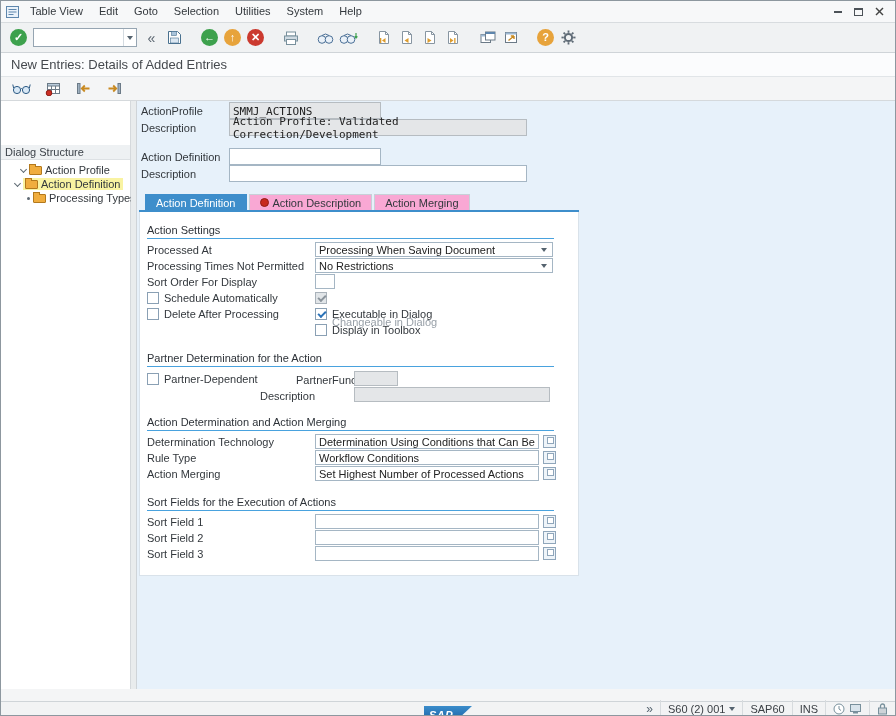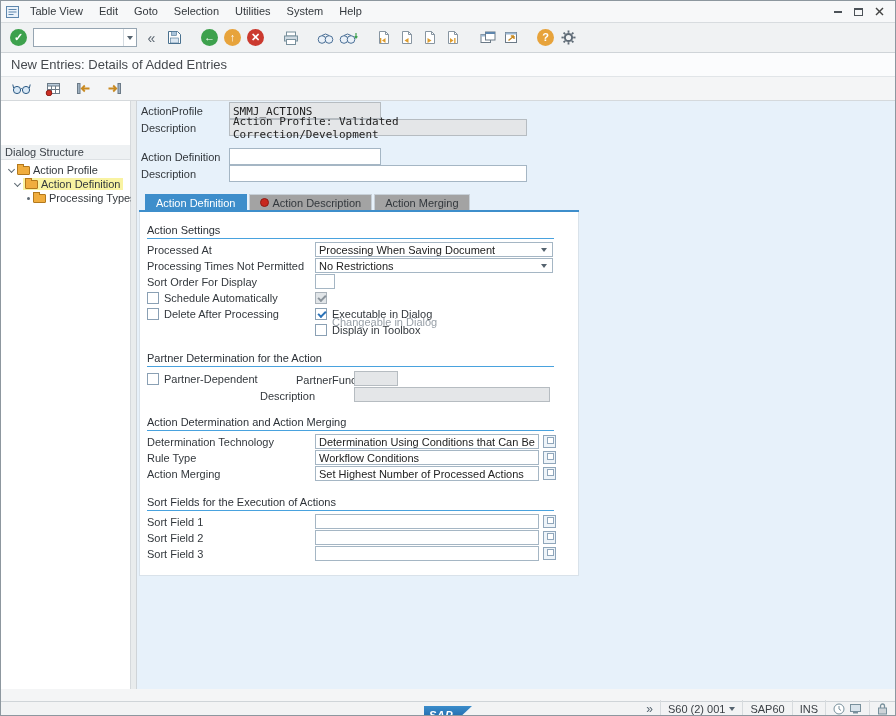--- a/index.html
+++ b/index.html
@@ -48,21 +48,21 @@
   
   .main{position:absolute;left:136px;top:100px;right:0;bottom:26px;background:var(--content-bg,#e7f1fa);}
   .lbl{position:absolute;line-height:14px;}
   .field{position:absolute;height:17px;border:1px solid #a5b6c4;background:#fff;display:flex;align-items:center;padding:0 3px;font:inherit;color:#222;}
   input.field{display:block;}
   .field.ro{background:#e4e6e8;border-color:#b6bcc1;}
   .mono{font-family:"DejaVu Sans Mono",monospace;font-size:11px;}
 
   
   .tabstrip{position:absolute;left:8px;top:93px;display:flex;align-items:flex-end;gap:2px;}
-  .tab{height:16px;display:flex;align-items:center;gap:4px;padding:0 10px;background:#a3a3a3;border:1px solid #c7d0d8;border-bottom:0;}
+  .tab{height:16px;display:flex;align-items:center;gap:4px;padding:0 10px;background:#f9a8d4;border:1px solid #c7d0d8;border-bottom:0;}
   .tab.active{background:var(--accent,#3e8ecb);border-color:var(--accent,#3e8ecb);color:#fff;}
   .reddot{width:9px;height:9px;border-radius:50%;background:var(--status-red,#c8281e);border:1px solid #8f1b14;flex:none;}
   .tabline{position:absolute;left:2px;top:109px;width:440px;height:2px;background:var(--accent,#3e8ecb);}
   .panel{position:absolute;left:2px;top:111px;width:440px;height:364px;background:#fff;border:1px solid #d9e2ea;border-top:0;}
   .sec-title{position:absolute;left:7px;width:407px;border-bottom:1px solid #49a2de;padding-bottom:2px;color:#2d3238;}
   .plbl{position:absolute;left:7px;line-height:14px;}
   .pfield{position:absolute;left:175px;width:238px;height:15px;border:1px solid #a5b6c4;background:#fff;display:flex;align-items:center;justify-content:space-between;padding:0 3px;font:inherit;color:#222;}
   .pfield.ro{background:#e4e6e8;border-color:#b6bcc1;}
   .pfield .val{white-space:nowrap;overflow:hidden;}
   .ddbox{width:11px;display:flex;justify-content:center;flex:none;}
@@ -272,21 +272,21 @@
     <span class="tbtn">
       <svg width="15" height="13">
           <rect x="11" y="1.5" width="2.5" height="10" fill="#9fb1c1" stroke="#6b7a87"></rect>
           <path d="M1.5 6.5 H9 M6.2 3.5 l3 3 -3 3" fill="none" stroke="#c98a21" stroke-width="1.8"></path>
         </svg>
     </span>
   </div>
 
   <div class="tree">
     <div class="tree-header">Dialog Structure</div>
-    <div class="tree-item" style="padding-left:8px;margin-top:3px;">
+    <div class="tree-item" style="padding-left:20px;margin-top:3px;">
       <span class="chev"></span>
       <span class="folder"></span>
       <span>Action Profile</span>
     </div>
     <div class="tree-item" style="padding-left:14px;">
       <span class="chev"></span>
       <span class="hl">
         <span class="folder"></span>
         <span>Action Definition</span>
       </span>

